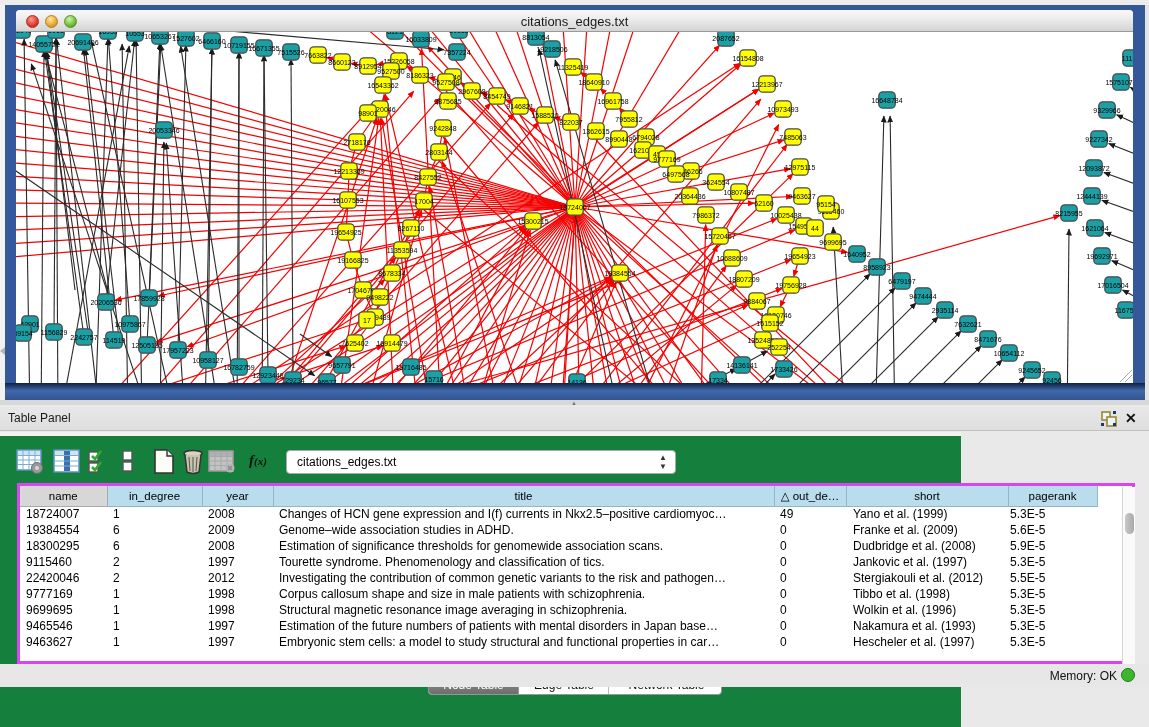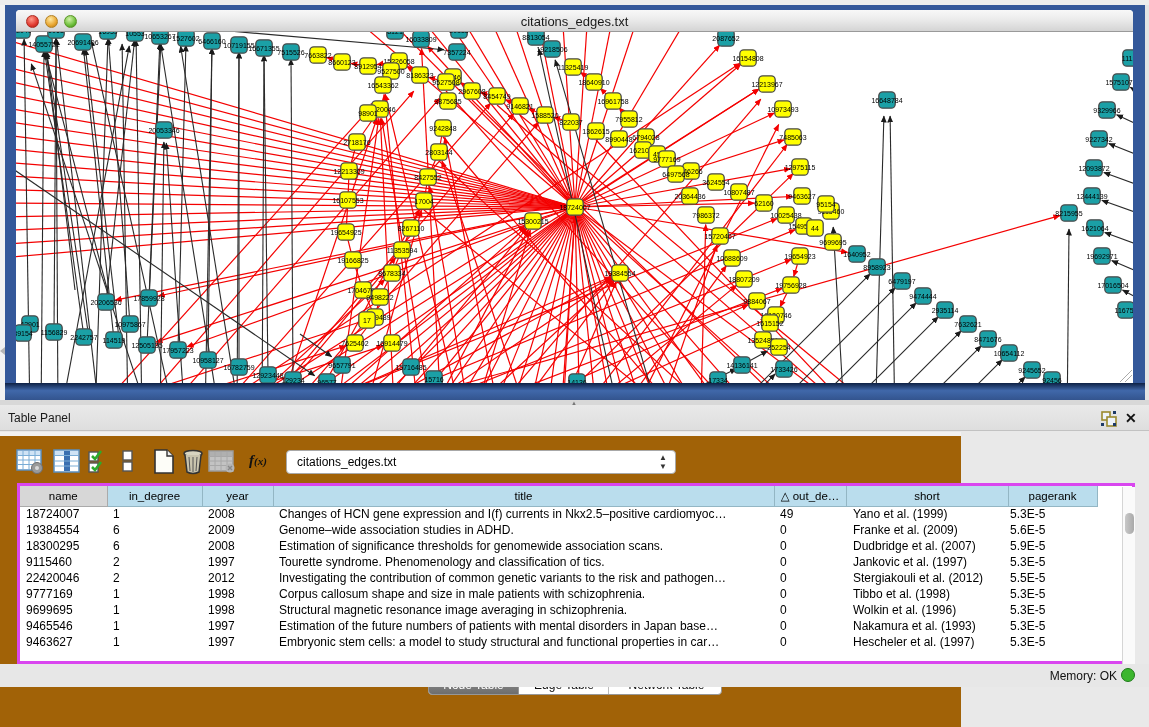--- a/index.html
+++ b/index.html
@@ -19,21 +19,21 @@
 #l3{left:48px;background:radial-gradient(circle at 40% 30%,#d2f2a8,#6cbf3a 60%,#3c7d16);border:1px solid #5a9427}
 #graph{position:absolute;left:0;top:22px;width:1117px;height:351px;overflow:hidden}
 #lefttick{position:absolute;left:0px;top:347px;width:0;height:0;border-top:4px solid transparent;border-bottom:4px solid transparent;border-right:5px solid #b5b5b5}
 #divider{position:absolute;left:0;top:400px;width:1149px;height:5px;background:#d8d8d8}
 #divider .ar{position:absolute;left:571px;top:0px;font-size:6px;color:#777}
 #tpbar{position:absolute;left:0;top:405px;width:1149px;height:26px;
   background:linear-gradient(#e9e9e9,#dedede);border-bottom:1px solid #c2c2c2}
 #tpbar .lbl{position:absolute;left:8px;top:6px;font-size:12px;color:#1a1a1a}
 #tpbar svg{position:absolute}
 #tpclose{position:absolute;left:1125px;top:5px;font-size:14px;font-weight:bold;color:#111}
-#tpbody{position:absolute;left:0;top:432px;width:961px;height:295px;background:#a16207}
+#tpbody{position:absolute;left:0;top:432px;width:961px;height:295px;background:#15803d}
 #tpbody .topline{position:absolute;left:0;top:0;width:100%;height:4px;background:#f2f2f2}
 #toolbar{position:absolute;left:14px;top:17px;height:30px}
 #toolbar svg{position:absolute;top:0}
 #fx{position:absolute;left:235px;top:3px;font-family:"Liberation Serif",serif;font-style:italic;font-weight:bold;font-size:15px;color:#111}
 #dropdown{position:absolute;left:286px;top:18px;width:390px;height:24px;background:#fff;
   border:1px solid #a8a8a8;border-radius:4px;font-size:12px;color:#000;line-height:22px;padding-left:10px}
 #dropdown .arr{position:absolute;right:8px;top:2px;font-size:8px;color:#333;line-height:9px;text-align:center}
 #tablebox{position:absolute;left:17px;top:51px;width:1118px;height:181px;background:#fff;border:3px solid #d946ef}
 table{border-collapse:collapse;table-layout:fixed;width:1077px;font-size:12px}
 th{height:20px;background:#badded;border-right:1px solid #93b6c4;border-bottom:1px solid #93b6c4;
@@ -709,21 +709,21 @@
             <td class="c4">0</td>
             <td class="c5">Franke et al. (2009)</td>
             <td class="c6">5.6E-5</td>
           </tr>
 <tr>
             <td class="c0">18300295</td>
             <td class="c1">6</td>
             <td class="c2">2008</td>
             <td class="c3">Estimation of significance thresholds for genomewide association scans.</td>
             <td class="c4">0</td>
-            <td class="c5">Dudbridge et al. (2007)</td>
+            <td class="c5">Dudbridge et al. (2008)</td>
             <td class="c6">5.9E-5</td>
           </tr>
 <tr>
             <td class="c0">9115460</td>
             <td class="c1">2</td>
             <td class="c2">1997</td>
             <td class="c3">Tourette syndrome. Phenomenology and classification of tics.</td>
             <td class="c4">0</td>
             <td class="c5">Jankovic et al. (1997)</td>
             <td class="c6">5.3E-5</td>

